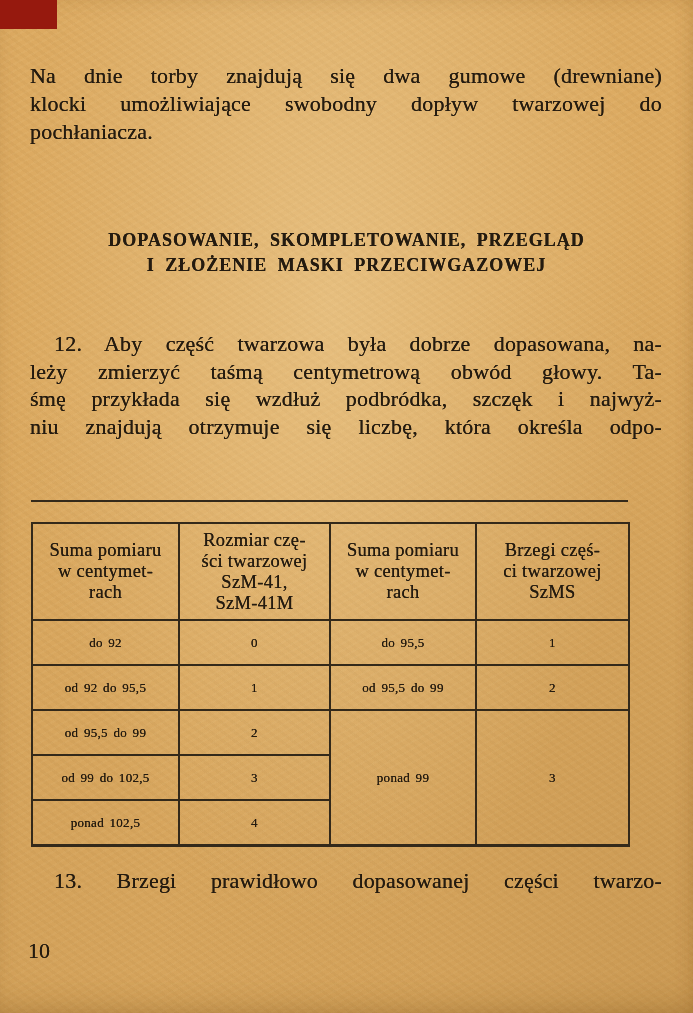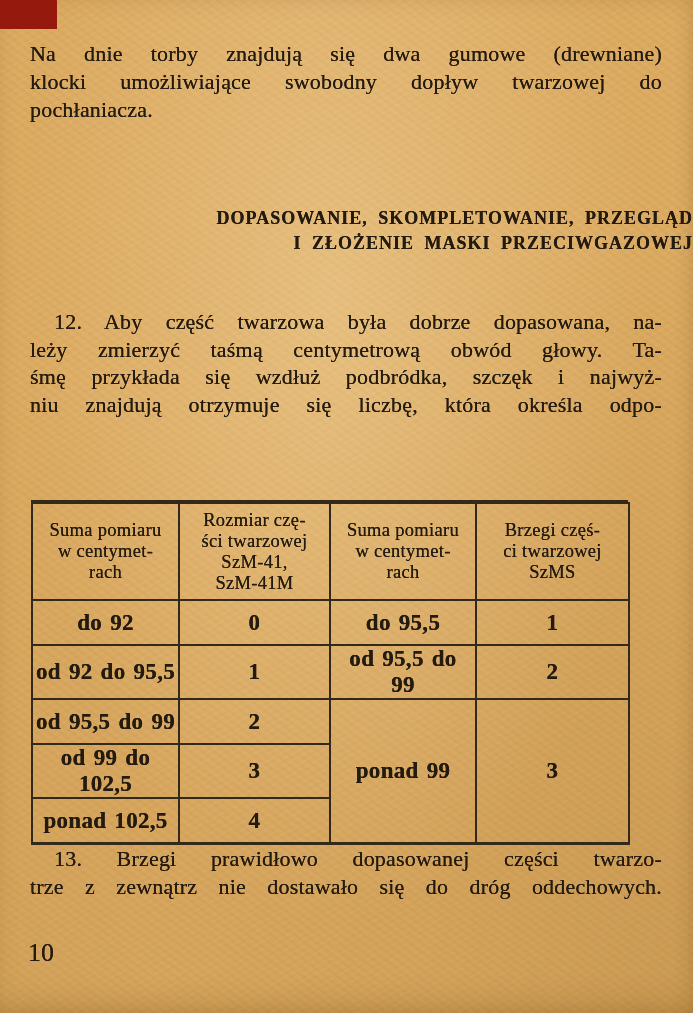--- a/index.html
+++ b/index.html
@@ -18,67 +18,67 @@
       repeating-linear-gradient(-29deg, rgba(255,235,185,0.05) 0 2px, rgba(0,0,0,0) 2px 6px);
     box-shadow:
       inset 0 -20px 34px -20px rgba(110,70,15,0.40),
       inset 0 14px 26px -22px rgba(110,70,15,0.25),
       inset -14px 0 24px -20px rgba(110,70,15,0.22);
   }
   .red-mark{
     position:absolute;left:0;top:0;width:57px;height:29px;
     background:#96190e;
   }
-  .block{position:absolute;left:30px;width:632px;}
+  .block{position:absolute;left:30px;width:632px;margin-top:22px;}
   .ln{
     font-size:22px;line-height:27.6px;
     letter-spacing:0.2px;word-spacing:1.5px;
     text-shadow:0 0 0.5px currentColor;
     white-space:normal;
   }
   .jl{text-align:justify;text-align-last:justify;}
   .ind{text-indent:24px;}
   .intro{top:40px;}
   .intro .ln{line-height:28px;}
   .heading{
-    top:206px;left:0;width:693px;text-align:right;
+    top:206px;left:0;width:693px;text-align:center;
     font-weight:700;font-size:18px;line-height:25px;
     letter-spacing:1px;word-spacing:5px;
     text-shadow:0 0 0.5px currentColor;
   }
   .p12{top:308px;}
   .p13{top:845px;}
   .p13 .ln{line-height:28px;}
 
   .tbl-wrap{
     position:absolute;left:31px;top:500px;width:597px;
     border-top:2px solid #33291a;
-    padding-top:0;
+    padding-top:20px;
   }
   table.size-table{
     width:597px;table-layout:fixed;border-collapse:collapse;
     border:2px solid #33291a;border-bottom-width:3px;
   }
   table.size-table th, table.size-table td{
     border:2px solid #33291a;
     text-align:center;vertical-align:middle;
     padding:0 3px;
     text-shadow:0 0 0.4px currentColor;
   }
   table.size-table th{
     height:95px;font-weight:400;font-size:18.5px;line-height:21px;
     letter-spacing:0.3px;
   }
   table.size-table td{
-    height:43px;font-weight:700;font-size:23px;
+    height:43px;font-weight:400;font-size:13px;
     letter-spacing:0.3px;word-spacing:2px;
   }
   .pageno{
     position:absolute;left:28px;top:938px;
-    font-size:26px;text-shadow:0 0 0.5px currentColor;
+    font-size:22px;text-shadow:0 0 0.5px currentColor;
   }
 </style>
 </head>
 <body>
 
 <div class="page">
 
   <div class="red-mark"></div>
 
   <div class="block intro">
@@ -158,18 +158,17 @@
         <tr>
           <td>ponad 102,5</td>
           <td>4</td>
         </tr>
       </tbody>
     </table>
   </div>
 
   <div class="block p13">
     <div class="ln jl ind">13.  Brzegi prawidłowo dopasowanej części twarzo-</div>
-    <div class="ln jl">trze z zewnątrz nie dostawało się do dróg oddechowych.</div>
   </div>
 
   <div class="pageno">10</div>
 
 </div>
 
 </body></html>

